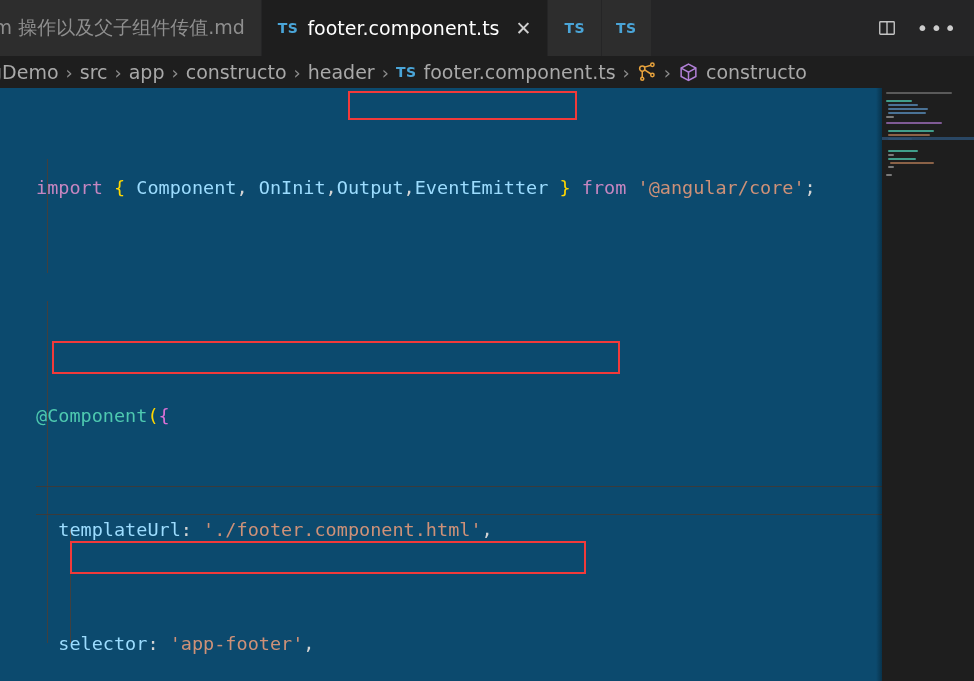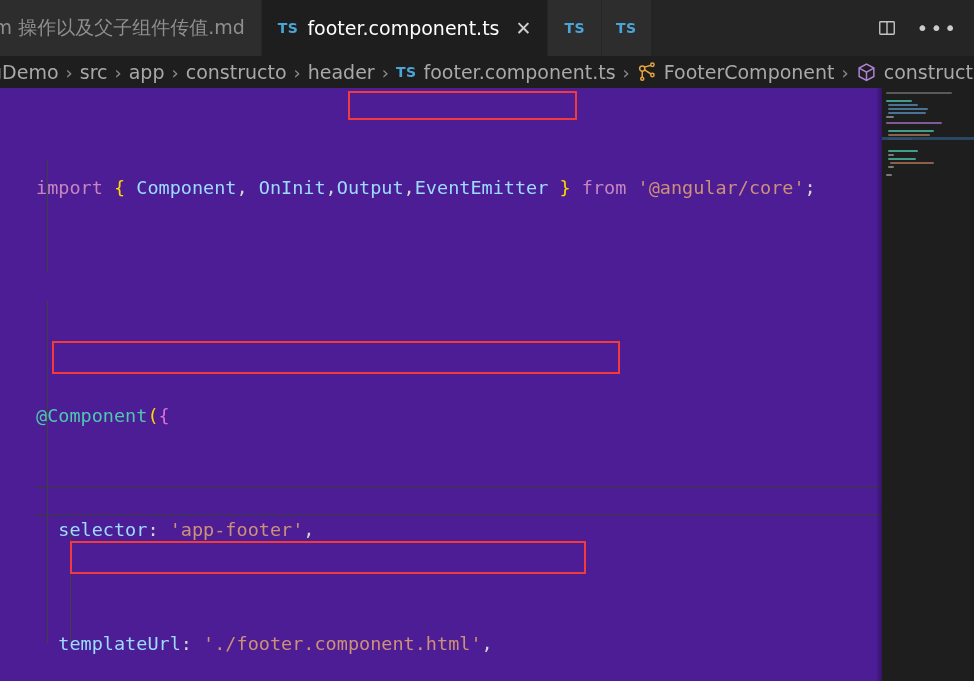--- a/index.html
+++ b/index.html
@@ -57,21 +57,21 @@
     color:#a9a9a9;font-size:19px;white-space:nowrap;overflow:hidden;
   }
   .crumb{display:flex;align-items:center;gap:7px;}
   .crumb-sep{color:#8c8c8c;margin:0 7px;font-size:18px;}
   .crumb-first{margin-left:-22px;}
   .crumb-ts{color:#4aa5d8;font-size:14px;font-weight:bold;letter-spacing:.5px;}
 
   
   .editor{
     position:absolute;left:0;top:88px;width:974px;height:593px;
-    background:#4c1d95;overflow:hidden;
+    background:#0c4a6e;overflow:hidden;
   }
   .code{
     position:absolute;left:0;top:0;
     font-family:"DejaVu Sans Mono","Liberation Mono",monospace;
     font-size:18.5px;
     line-height:28.5px;
     white-space:pre;
   }
   .line{height:28.5px;position:relative;padding-left:36px;}
   .cur-line{
@@ -178,21 +178,20 @@
         <svg width="20" height="20" viewBox="0 0 16 16" fill="none" stroke="#e8a33d" stroke-width="1.2">
           <circle cx="4.2" cy="5.2" r="2.1"></circle>
           <line x1="6.1" y1="6.3" x2="11.2" y2="9.6"></line>
           <line x1="6.0" y1="4.1" x2="11.2" y2="2.6"></line>
           <circle cx="12.3" cy="2.2" r="1.35"></circle>
           <circle cx="12.3" cy="10.4" r="1.35"></circle>
           <line x1="4.2" y1="7.3" x2="4.2" y2="12.6"></line>
           <circle cx="4.2" cy="13.4" r="1.2"></circle>
         </svg>
       </span>
-      <span>FooterComponent</span>
     </span>
     <span class="crumb-sep">›</span>
 
     <span class="crumb">
       <span style="display:inline-flex;">
         <svg width="21" height="21" viewBox="0 0 16 16" fill="none" stroke="#b180d7" stroke-width="1.15">
           <path d="M8 1.6 L13.6 4.6 L13.6 11.0 L8 14.1 L2.4 11.0 L2.4 4.6 Z"></path>
           <path d="M2.4 4.6 L8 7.7 L13.6 4.6"></path>
           <line x1="8" y1="7.7" x2="8" y2="14.1"></line>
         </svg>
@@ -211,23 +210,23 @@
     <div class="cur-line"></div>
 
     <div class="code">
 
       <div class="line"><span class="kw">import</span><span class="punc"> </span><span class="br1">{</span><span class="punc"> </span><span class="id">Component</span><span class="punc">, </span><span class="id">OnInit</span><span class="punc">,</span><span class="id">Output</span><span class="punc">,</span><span class="id">EventEmitter</span><span class="punc"> </span><span class="br1">}</span><span class="punc"> </span><span class="kw">from</span><span class="punc"> </span><span class="str">'@angular/core'</span><span class="punc">;</span></div>
 
       <div class="line"> </div>
 
       <div class="line"><span class="type">@Component</span><span class="br1">(</span><span class="br2">{</span></div>
 
+      <div class="line">  <span class="id">templateUrl</span><span class="punc">: </span><span class="str">'./footer.component.html'</span><span class="punc">,</span></div>
+
       <div class="line">  <span class="id">selector</span><span class="punc">: </span><span class="str">'app-footer'</span><span class="punc">,</span></div>
-
-      <div class="line">  <span class="id">templateUrl</span><span class="punc">: </span><span class="str">'./footer.component.html'</span><span class="punc">,</span></div>
 
       
 
       
 
       
 
       
 
       

